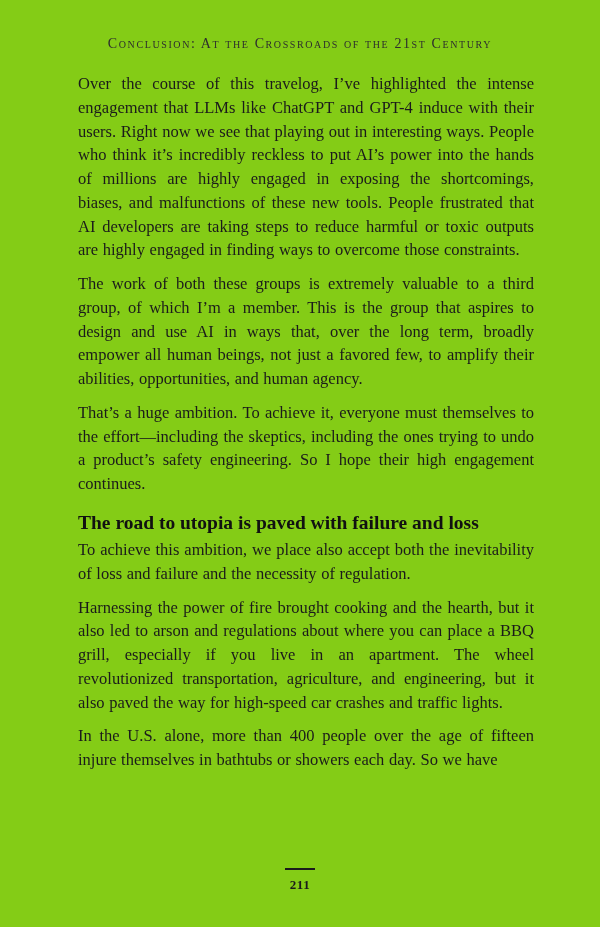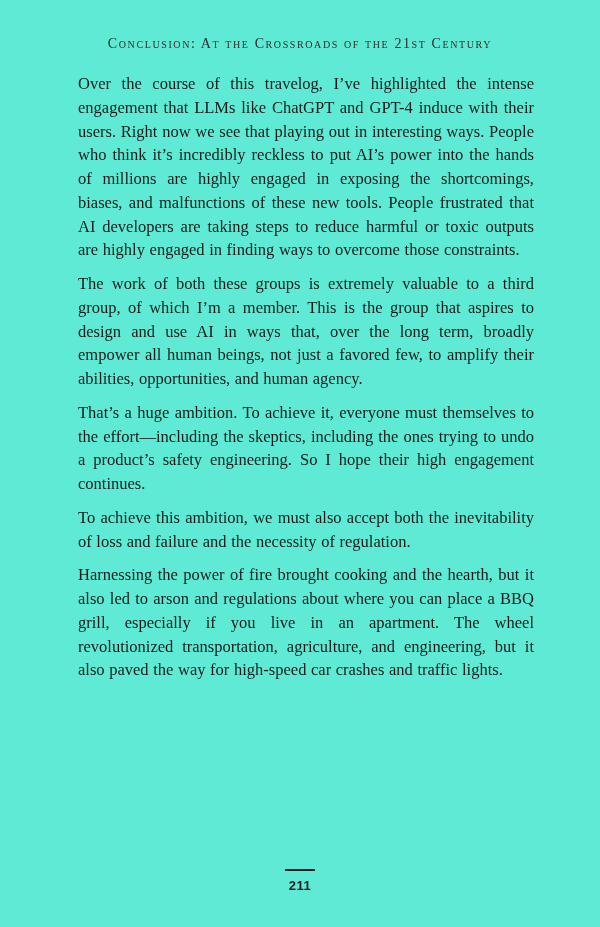--- a/index.html
+++ b/index.html
@@ -5,21 +5,21 @@
   html, body {
     margin: 0;
     padding: 0;
     background: #ffffff;
   }
   .page {
     position: relative;
     width: 600px;
     height: 927px;
     margin: 0 auto;
-    background: #5eead4;
+    background: #84cc16;
     font-family: "Liberation Serif", "DejaVu Serif", serif;
     color: #1b1b1b;
     overflow: hidden;
   }
   .running-head {
     position: absolute;
     top: 36px;
     left: 0;
     right: 0;
     text-align: center;
@@ -59,21 +59,21 @@
     bottom: 34px;
     text-align: center;
   }
   .footer-rule {
     width: 30px;
     height: 2px;
     background: #1b1b1b;
     margin: 0 auto 7px auto;
   }
   .page-number {
-    font-family: Liberation Sans, sans-serif;
+    font-family: Liberation Serif, serif;
     font-weight: bold;
     font-size: 13px;
     color: #1b1b1b;
     letter-spacing: 0.5px;
   }
 </style>
 </head>
 <body>
 
 <div class="page">
@@ -81,25 +81,27 @@
   <div class="running-head">Conclusion: At the Crossroads of the 21st Century</div>
 
   <div class="content">
 
     <p>Over the course of this travelog, I’ve highlighted the intense engagement that LLMs like ChatGPT and GPT-4 induce with their users. Right now we see that playing out in interesting ways. People who think it’s incredibly reckless to put AI’s power into the hands of millions are highly engaged in exposing the shortcomings, biases, and malfunctions of these new tools. People frustrated that AI developers are taking steps to reduce harmful or toxic outputs are highly engaged in finding ways to overcome those constraints.</p>
 
     <p>The work of both these groups is extremely valuable to a third group, of which I’m a member. This is the group that aspires to design and use AI in ways that, over the long term, broadly empower all human beings, not just a favored few, to amplify their abilities, opportunities, and human agency.</p>
 
     <p>That’s a huge ambition. To achieve it, everyone must themselves to the effort—including the skeptics, including the ones trying to undo a product’s safety engineering. So I hope their high engagement continues.</p>
 
+    <h2>The road to utopia is paved with failure and loss</h2>
 
-    <p>To achieve this ambition, we must also accept both the inevitability of loss and failure and the necessity of regulation.</p>
+    <p>To achieve this ambition, we place also accept both the inevitability of loss and failure and the necessity of regulation.</p>
 
     <p>Harnessing the power of fire brought cooking and the hearth, but it also led to arson and regulations about where you can place a BBQ grill, especially if you live in an apartment. The wheel revolutionized transportation, agriculture, and engineering, but it also paved the way for high-speed car crashes and traffic lights.</p>
 
+    <p>In the U.S. alone, more than 400 people over the age of fifteen injure themselves in bathtubs or showers each day. So we have</p>
 
   </div>
 
   <div class="footer">
     <div class="footer-rule"></div>
     <div class="page-number">211</div>
   </div>
 
 </div>
 

